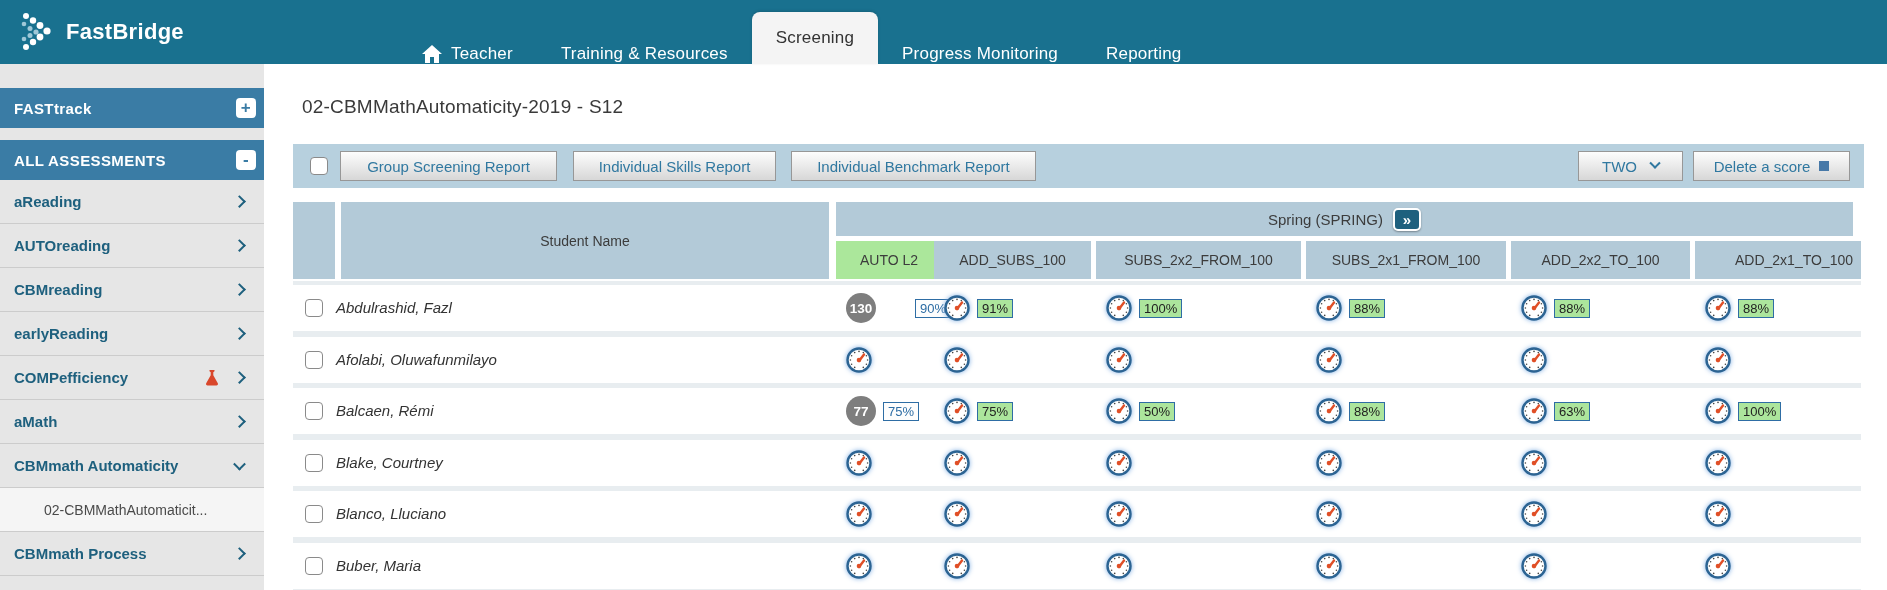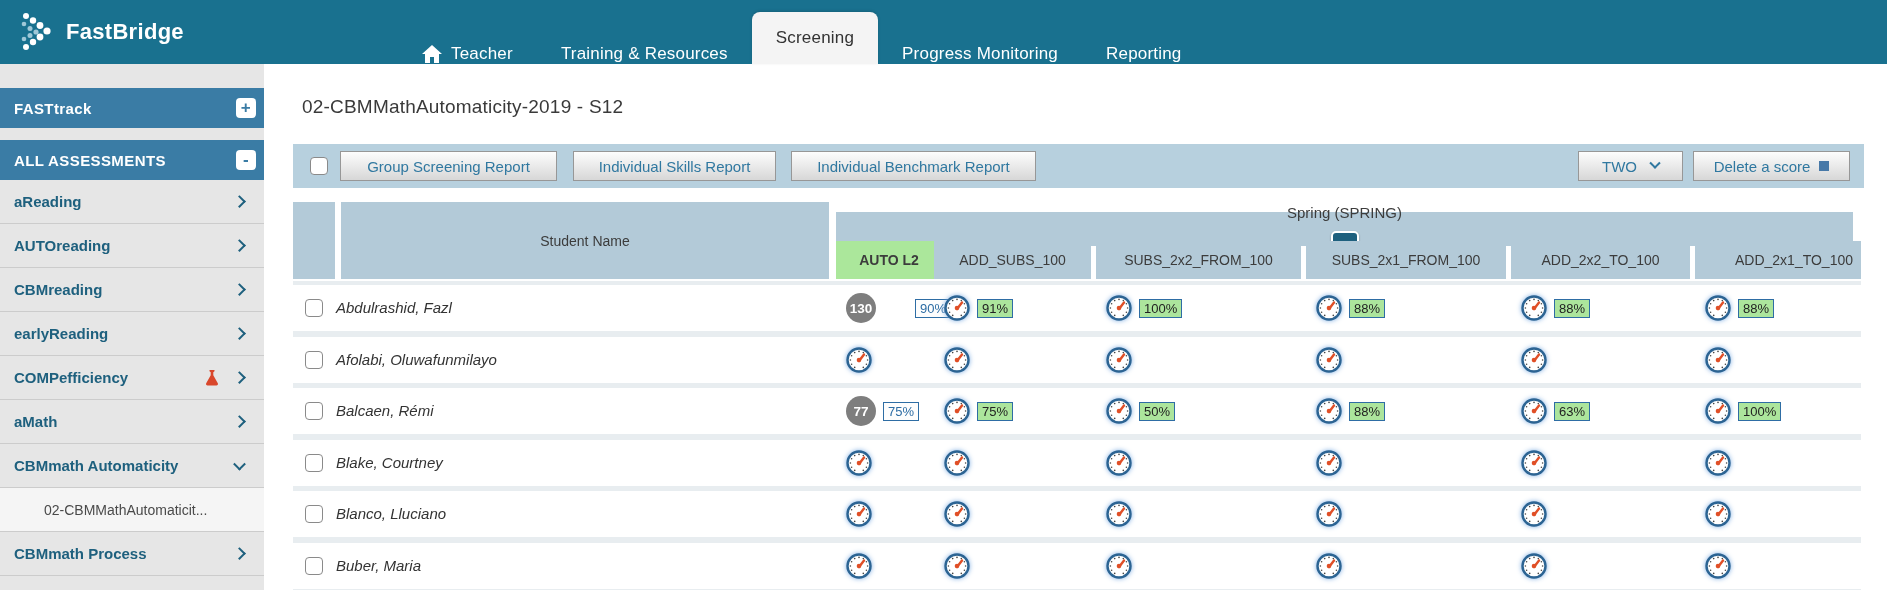--- a/index.html
+++ b/index.html
@@ -190,25 +190,25 @@
   </div>
   <div class="btn" style="left:1400px; width:157px;">
     <span>Delete a score</span>
     <span class="del-sq"></span>
   </div>
 </div>
 
 <div class="thead">
   <div class="th" style="left:0; top:0; width:42px; height:77px;"></div>
   <div class="th" style="left:48px; top:0; width:488px; height:77px;">Student Name</div>
-  <div class="th spring-band" style="left:543px; top:10px; width:1017px; height:34px;flex-direction:column;">
+  <div class="th spring-band" style="left:543px; top:0; width:1017px; height:34px;">
     <span>Spring (SPRING)</span>
     <span class="expand-btn">»</span>
   </div>
-  <div class="th green" style="left:543px; top:39px; width:106px; height:38px;font-weight:bold;">AUTO L2</div>
+  <div class="th green" style="left:543px; top:39px; width:106px; height:38px;">AUTO L2</div>
   <div class="th" style="left:641px; top:39px; width:157px; height:38px;">ADD_SUBS_100</div>
   <div class="th" style="left:803px; top:39px; width:205px; height:38px;">SUBS_2x2_FROM_100</div>
   <div class="th" style="left:1013px; top:39px; width:200px; height:38px;">SUBS_2x1_FROM_100</div>
   <div class="th" style="left:1218px; top:39px; width:179px; height:38px;">ADD_2x2_TO_100</div>
   <div class="th" style="left:1402px; top:39px; width:166px; height:38px;padding-left:32px;">ADD_2x1_TO_100</div>
 </div>
 
 <div class="tbody" id="table-body">
     <div class="row" style="top: 4px;">
       <div class="checkbox"></div>

